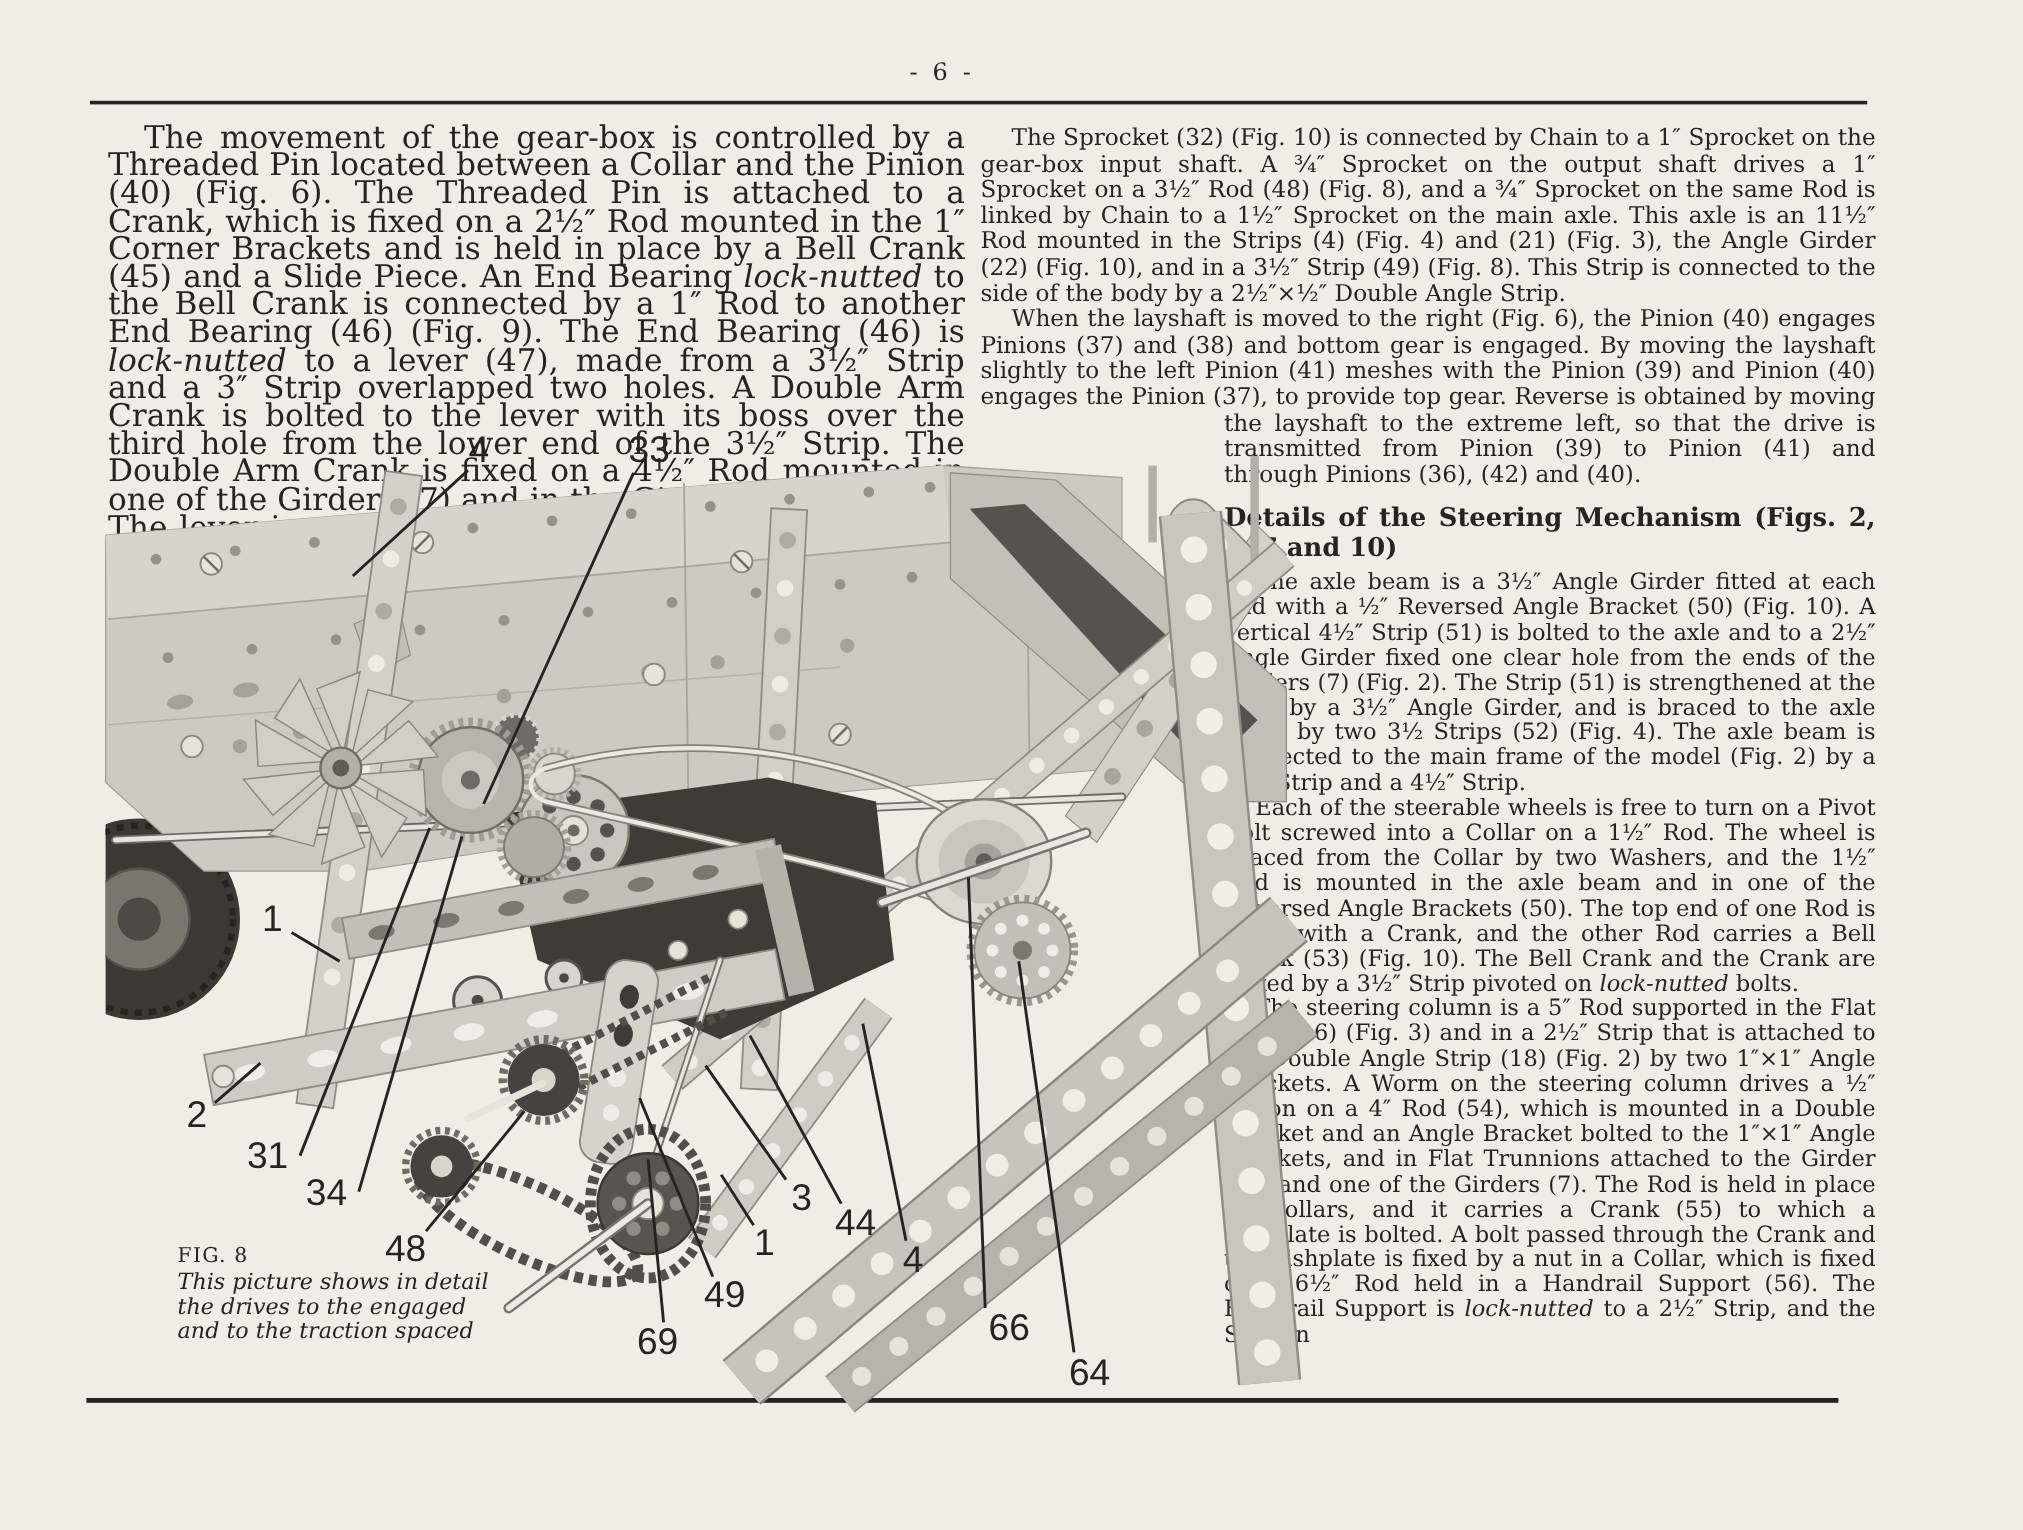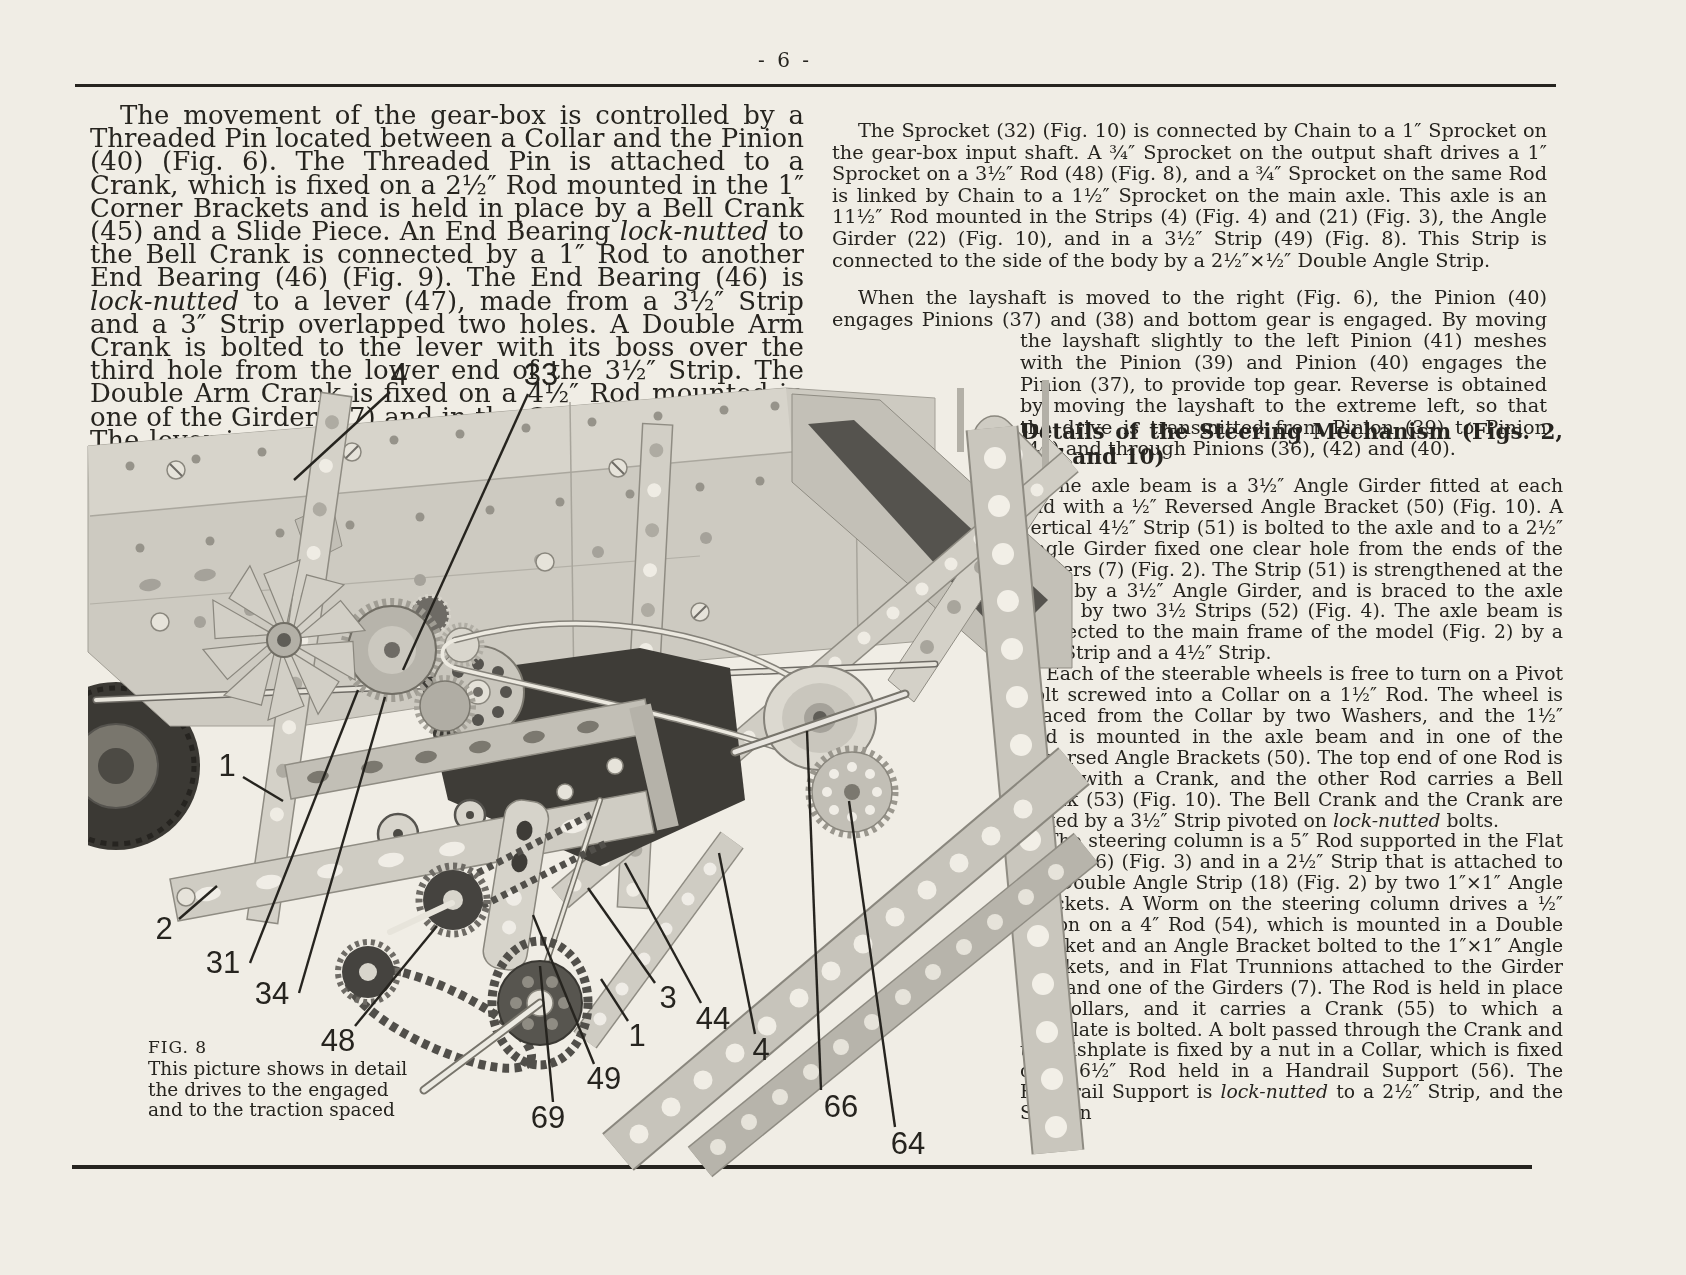--- a/index.html
+++ b/index.html
@@ -14,35 +14,35 @@
   .rule { position:absolute; background:#26241f; }
   .rule-top { left:75px; top:84px; width:1481px; height:3px; }
   .rule-bottom { left:72px; top:1165px; width:1460px; height:4px; }
 
   .col-left { position:absolute; left:90px; top:104px; width:714px;
     font-size:26px; line-height:23.2px; text-align:justify; }
   .col-left p { margin:0; text-indent:30px; }
 
   .col-right { position:absolute; left:816px; top:104px; width:747px;
     font-size:19.3px; line-height:21.6px; text-align:justify; }
-  .col-right p { margin:16px; text-indent:26px; }
+  .col-right p { margin:0; text-indent:26px; }
   .sandbag-a { float:left; width:1px; height:238px; }
   .sandbag-b { float:left; clear:left; width:204px; height:220px; }
 
   .col-narrow { position:absolute; left:1020px; top:420px; width:543px;
     font-size:18.8px; line-height:20.9px; text-align:justify; }
   .col-narrow h3 { margin:0 0 7px 0; font-size:21.5px; line-height:24.5px;
     font-weight:bold; text-align:justify; }
   .col-narrow p { margin:0; text-indent:26px; }
 
   em { font-style:italic; }
 
   .figure-caption { position:absolute; left:148px; top:1037px; width:260px; }
   .fig-label { font-size:17px; letter-spacing:1px; }
-  .cap-lines { font-size:18.5px; line-height:20.5px; margin-top:2px;
+  .cap-lines { font-style:italic; font-size:18.5px; line-height:20.5px; margin-top:2px;
     text-align:justify; }
 
   svg.photo { position:absolute; left:0; top:0; }
   .callout { font-family:"Liberation Sans",sans-serif; font-size:31px; fill:#26241f;
     text-anchor:middle; }
   .leader { stroke:#26241f; stroke-width:2.4; fill:none; }
 </style>
 </head>
 <body>
 

